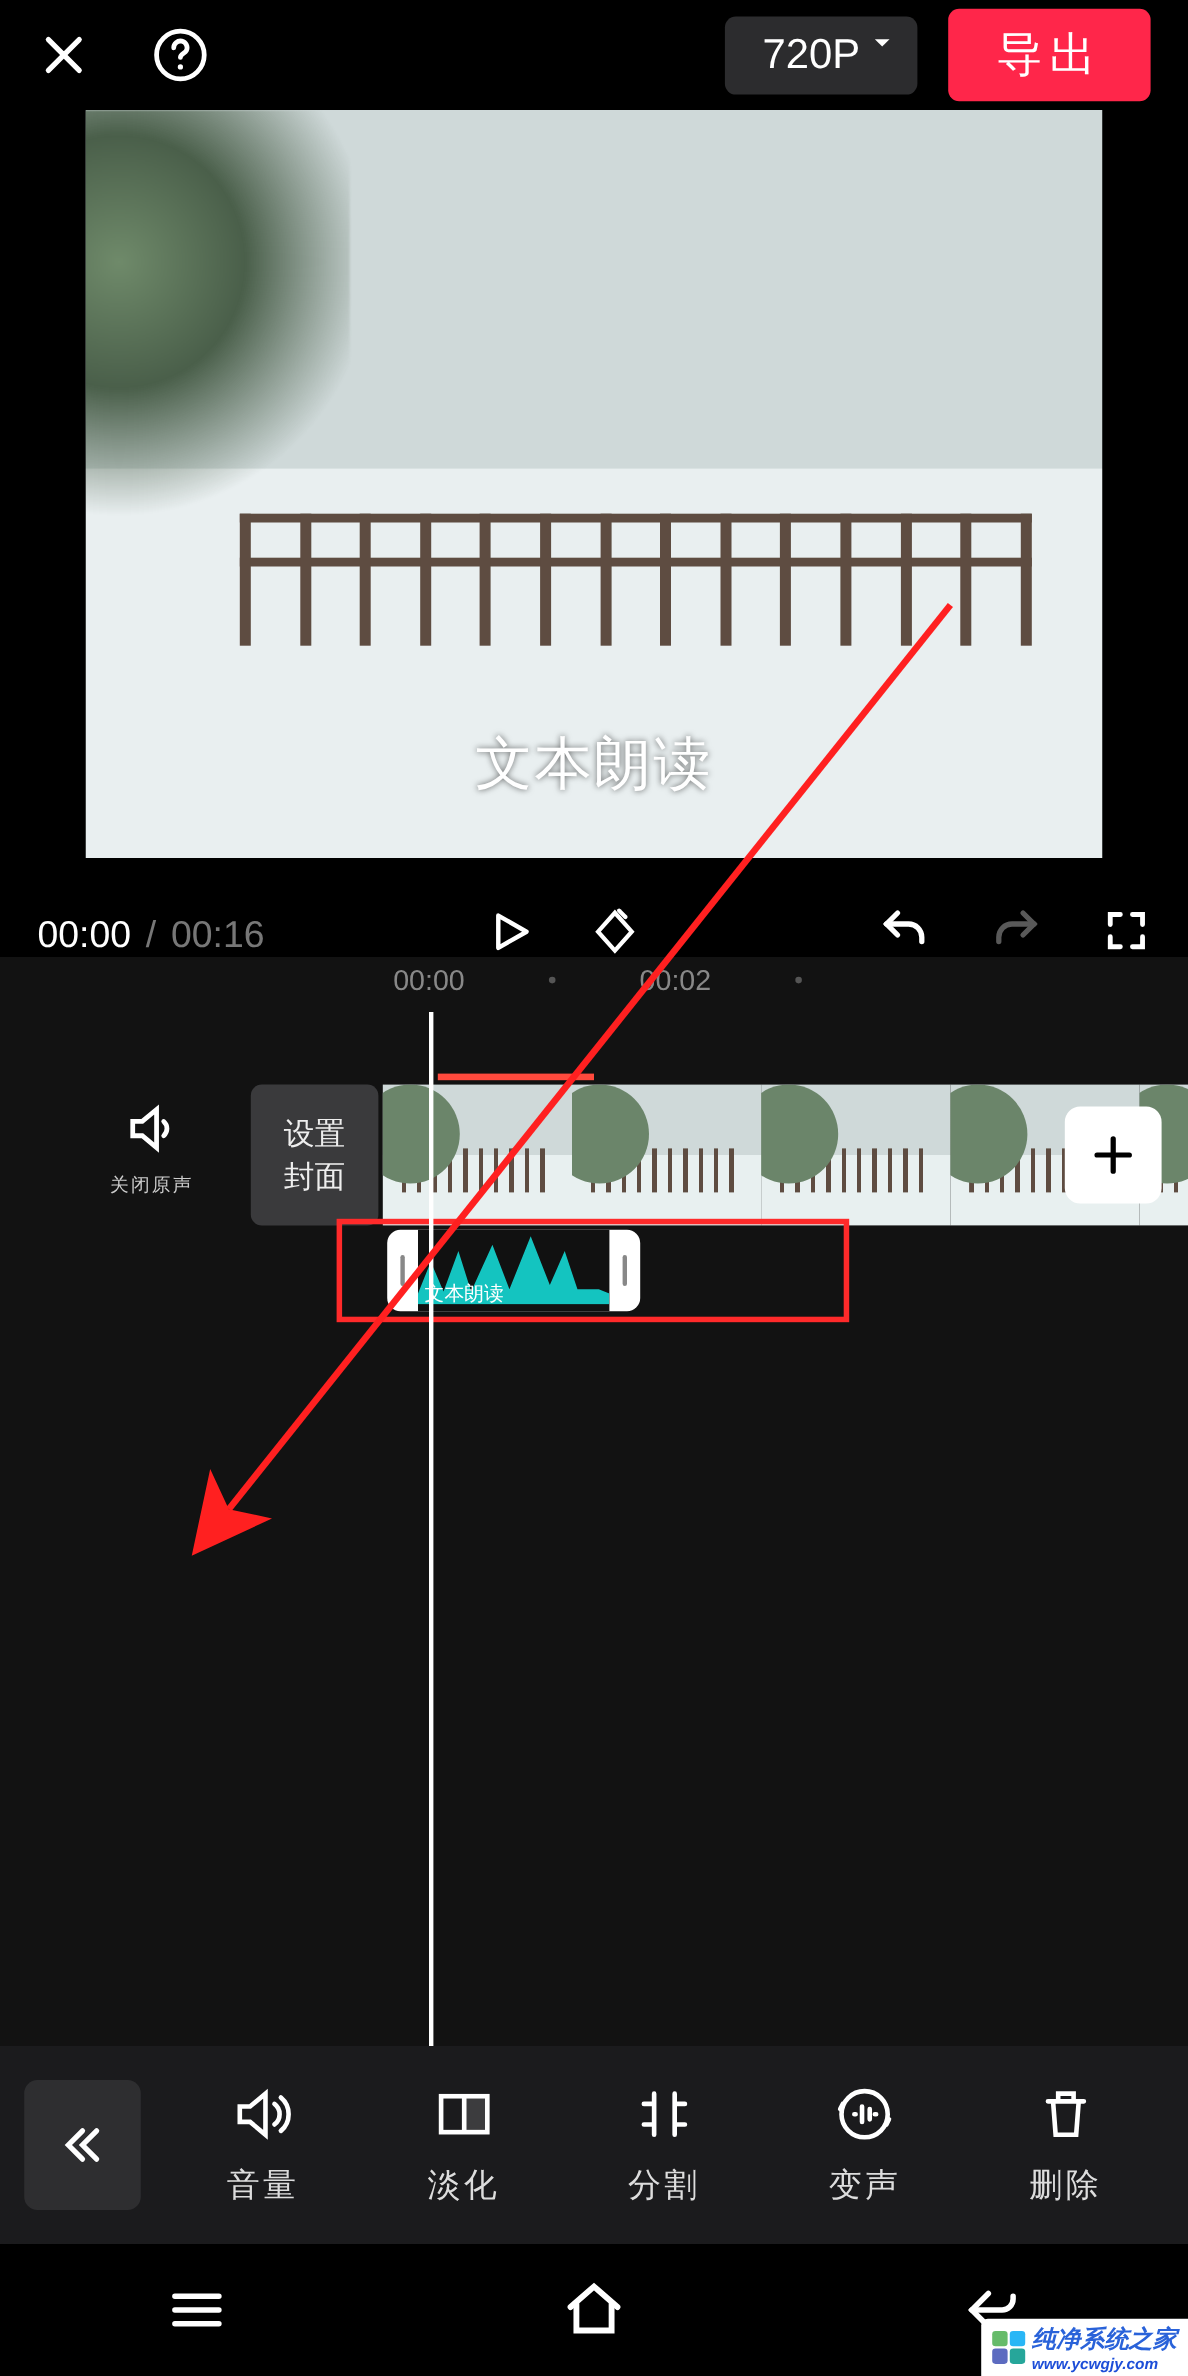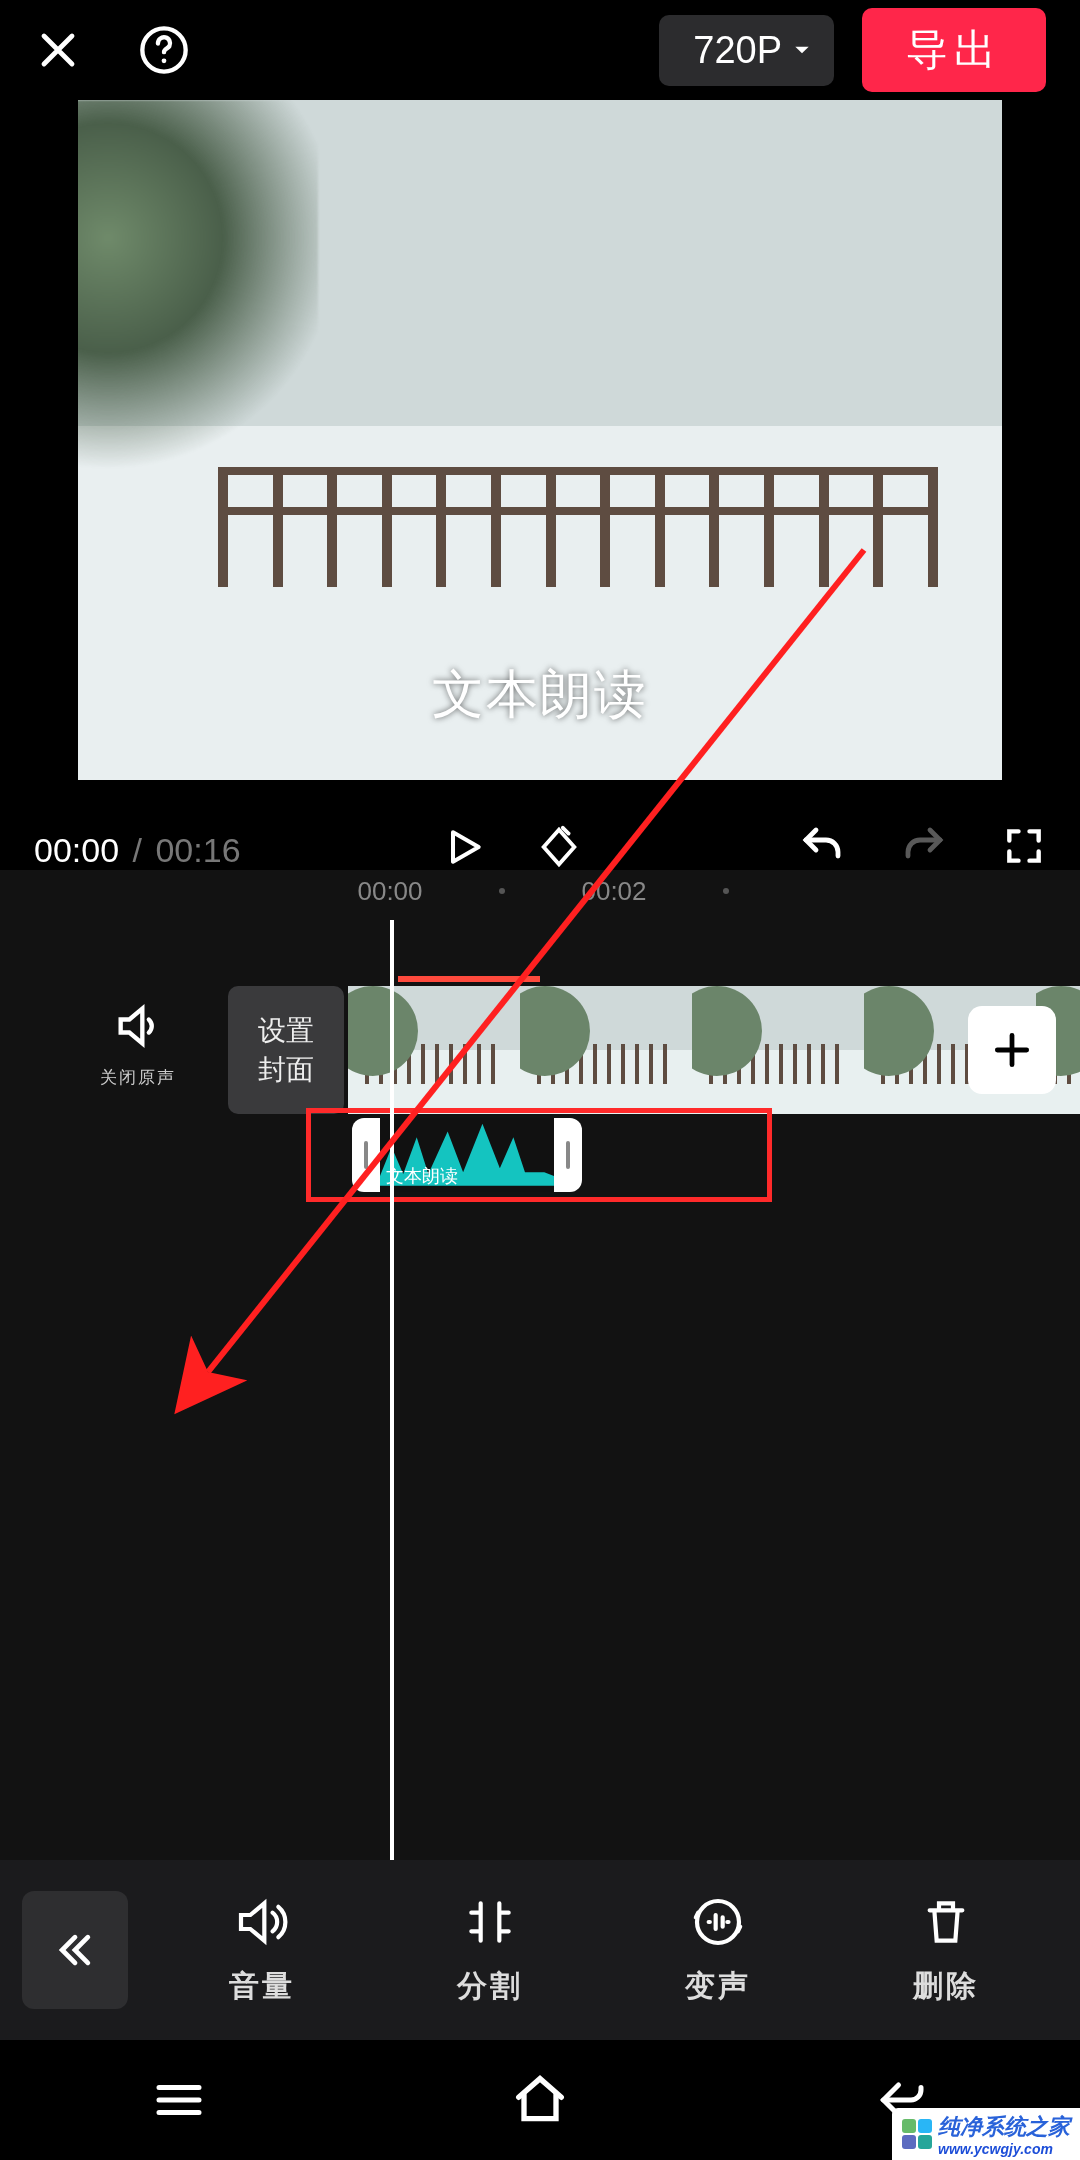--- a/index.html
+++ b/index.html
@@ -3,21 +3,21 @@
 <meta charset="utf-8">
 <style>
   * { margin: 0; padding: 0; box-sizing: border-box; }
   html, body { width: 1080px; height: 2160px; background: #000; font-family: -apple-system, "Helvetica Neue", Arial, "PingFang SC", "Microsoft YaHei", sans-serif; color: #fff; overflow: hidden; }
   svg { display: block; }
 
   
   .header { position: absolute; top: 0; left: 0; right: 0; height: 100px; display: flex; align-items: center; padding: 0 34px; }
   .header .left { display: flex; align-items: center; gap: 56px; }
   .header .right { position: absolute; right: 34px; display: flex; align-items: center; gap: 28px; }
-  .res-btn { background: #2c2c2e; border-radius: 10px; padding: 14px 22px 14px 34px; display: flex; align-items: center; gap: 10px; font-size: 38px; font-weight: 500; }
+  .res-btn { background: #2c2c2e; border-radius: 10px; padding: 14px 22px 14px 34px; display: flex; align-items: flex-start; gap: 10px; font-size: 38px; font-weight: 500; }
   .export-btn { background: #ff264a; border-radius: 10px; padding: 14px 44px; font-size: 42px; font-weight: 500; letter-spacing: 6px; }
 
   
   .preview { position: absolute; top: 100px; left: 78px; width: 924px; height: 680px; background: linear-gradient(#d7e0e0 0%, #d7e0e0 55%, #e8f0f0 100%); overflow: hidden; }
   .preview .sky { position: absolute; inset: 0; background: #cfd9d9; }
   .preview .snowground { position: absolute; left: 0; right: 0; bottom: 0; height: 52%; background: #e9eff0; }
   .preview .tree { position: absolute; left: -60px; top: 0; width: 300px; height: 460px; background: radial-gradient(circle at 30% 30%, #6f8a6a 0%, #4a5f4a 30%, transparent 60%); filter: blur(1px); }
   .preview .fence { position: absolute; left: 140px; top: 54%; width: 720px; height: 120px; }
   .preview .fence .rail { position: absolute; left: 0; right: 0; height: 8px; background: #5e4c41; }
   .preview .fence .posts { position: absolute; left: 0; right: 0; height: 120px; display: flex; justify-content: space-between; }
@@ -65,21 +65,21 @@
   .audio-clip .wave svg { position: absolute; inset: 0; }
   .audio-clip .wave-label { position: absolute; left: 6px; bottom: 4px; font-size: 18px; color: #fff; }
 
   
   .arrow-svg { position: absolute; left: 0; top: 0; width: 1080px; height: 2160px; pointer-events: none; }
 
   
   .bottom-toolbar { position: absolute; left: 0; right: 0; bottom: 120px; height: 180px; background: #1b1b1d; display: flex; align-items: center; }
   .back-btn { flex: 0 0 106px; height: 118px; margin-left: 22px; background: #2e2e30; border-radius: 12px; display: flex; align-items: center; justify-content: center; }
   .tool-list { flex: 1; display: flex; justify-content: space-around; padding: 0 20px; }
-  .tool { display: flex; flex-direction: column; align-items: center; gap: 16px; width: 140px; font-weight: bold; }
+  .tool { display: flex; flex-direction: column; align-items: center; gap: 16px; width: 140px; }
   .tool .lbl { font-size: 30px; color: #ddd; letter-spacing: 3px; }
 
   
   .sysnav { position: absolute; left: 0; right: 0; bottom: 0; height: 120px; display: flex; align-items: center; justify-content: space-around; background: #000; }
 
   
   .watermark { position: absolute; right: 0; bottom: 0; display: flex; align-items: center; background: #fff; padding: 4px 10px; border-radius: 6px 0 0 0; font-size: 22px; color: #2962d9; font-weight: 600; font-style: italic; }
   .watermark .logo { width: 30px; height: 30px; margin-right: 6px; display: grid; grid-template: 1fr 1fr / 1fr 1fr; gap: 2px; }
   .watermark .logo span:nth-child(1){background:#66bb6a;border-radius:3px;}
   .watermark .logo span:nth-child(2){background:#29b6f6;border-radius:3px;}
@@ -255,20 +255,28 @@
   </div>
   <div class="tool-list">
     <div class="tool">
       <svg width="56" height="56" viewBox="0 0 24 24" fill="none" stroke="#fff" stroke-width="1.8">
           <path d="M3 9v6h4l6 5V4L7 9H3z"></path>
           <path d="M16.5 8a5 5 0 010 8M19 5.5a8.5 8.5 0 010 13" stroke-linecap="round"></path>
         </svg>
       <div class="lbl">音量</div>
     </div>
     <div class="tool">
+      <svg width="56" height="56" viewBox="0 0 24 24" fill="none" stroke="#fff" stroke-width="1.8">
+          <rect x="3" y="5" width="18" height="14"></rect>
+          <line x1="12" y1="5" x2="12" y2="19"></line>
+          <rect x="12" y="5" width="9" height="14" fill="#fff" fill-opacity="0.15" stroke="none"></rect>
+        </svg>
+      <div class="lbl">淡化</div>
+    </div>
+    <div class="tool">
       <svg width="56" height="56" viewBox="0 0 24 24" fill="none" stroke="#fff" stroke-width="1.8" stroke-linecap="round">
           <path d="M8 4v16M16 4v16M4 8h4M4 16h4M16 8h4M16 16h4"></path>
         </svg>
       <div class="lbl">分割</div>
     </div>
     <div class="tool">
       <svg width="56" height="56" viewBox="0 0 24 24" fill="none" stroke="#fff" stroke-width="1.8" stroke-linecap="round">
           <circle cx="12" cy="12" r="9"></circle>
           <path d="M8 12h.5M11 9v6M14 10v4M16 12h.5"></path>
           <path d="M3.5 8l-1 2M20.5 16l1-2"></path>

